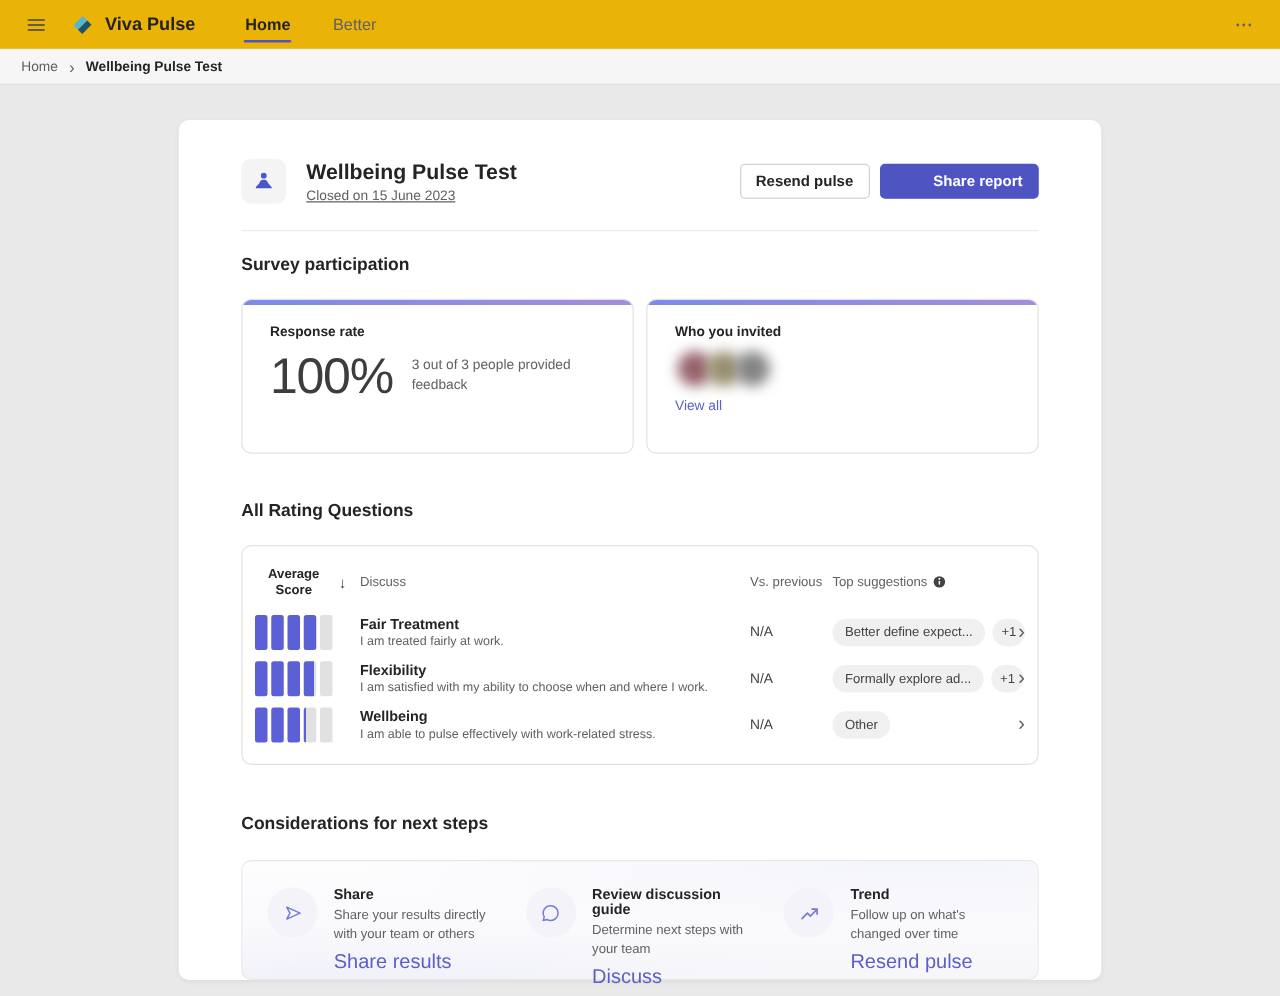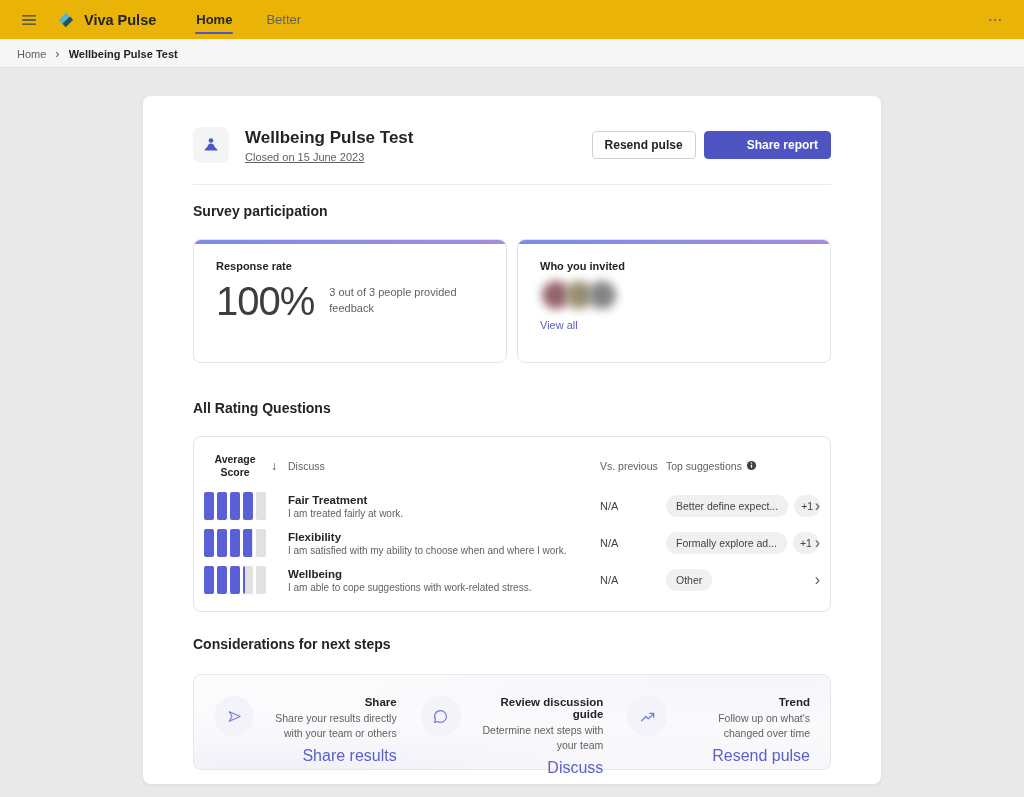--- a/index.html
+++ b/index.html
@@ -82,26 +82,26 @@
   .seg{width:10px;height:28px;border-radius:2px;display:block;}
   .q-title{font-size:11.5px;font-weight:bold;}
   .q-sub{font-size:10px;color:#616161;margin-top:2px;}
   .prev{font-size:11px;color:#424242;}
   .pill{font-size:10.5px;color:#424242;background:#f0f0f0;border-radius:12px;padding:5px 10px;white-space:nowrap;cursor:pointer;}
   .pill.plus{padding:5px 7px;}
   .chev{color:#605e5c;font-size:16px;cursor:pointer;line-height:1;}
   .chev::before{content:"\203A";}
 
   
-  .ns-section{margin-top:24px;}
+  .ns-section{margin-top:38px;}
   .ns-card{margin-top:22px;height:96px;border:1px solid #e8e8e8;border-radius:8px;display:flex;padding:21px 8px 0;
     background:
       radial-gradient(120% 90% at 85% 0%, rgba(182,188,235,.12), transparent 60%),
       radial-gradient(100% 80% at 15% 100%, rgba(182,188,235,.10), transparent 55%),
-      linear-gradient(#fdfdfe,#f7f7fb); text-align: right;}
+      linear-gradient(#fdfdfe,#f7f7fb);}
   .ns-item{flex:1;display:flex;gap:13px;padding:0 12px;}
   .ns-icon{width:40px;height:40px;border-radius:50%;background:#f3f3f9;display:flex;align-items:center;justify-content:center;color:#767bd6;flex:none;}
   .ns-title{font-size:11.5px;font-weight:bold;}
   .ns-desc{font-size:10.5px;color:#616161;line-height:1.4;margin-top:3px;max-width:185px;}
   .ns-link{font-size:16px;margin-top:6px;}
 </style>
 </head>
 <body>
 
 <div class="topnav">
@@ -255,21 +255,21 @@
           <div class="c1 bars">
               <span class="seg" style="background: var(--bar-fill);"></span>
               <span class="seg" style="background: var(--bar-fill);"></span>
               <span class="seg" style="background: var(--bar-fill);"></span>
               <span class="seg" style="background: linear-gradient(90deg, var(--bar-fill) 15%, var(--bar-empty) 15%);"></span>
               <span class="seg" style="background: var(--bar-empty);"></span>
             </div>
           <div class="csort"></div>
           <div class="c2">
             <div class="q-title">Wellbeing</div>
-            <div class="q-sub">I am able to cope suggestions with work-related stress.</div>
+            <div class="q-sub">I am able to pulse effectively with work-related stress.</div>
           </div>
           <div class="c3 prev">N/A</div>
           <div class="c4">
             <span class="pill">Other</span>
 
           </div>
           <div class="c5">
               <span class="chev"></span>
             </div>
         </div>

